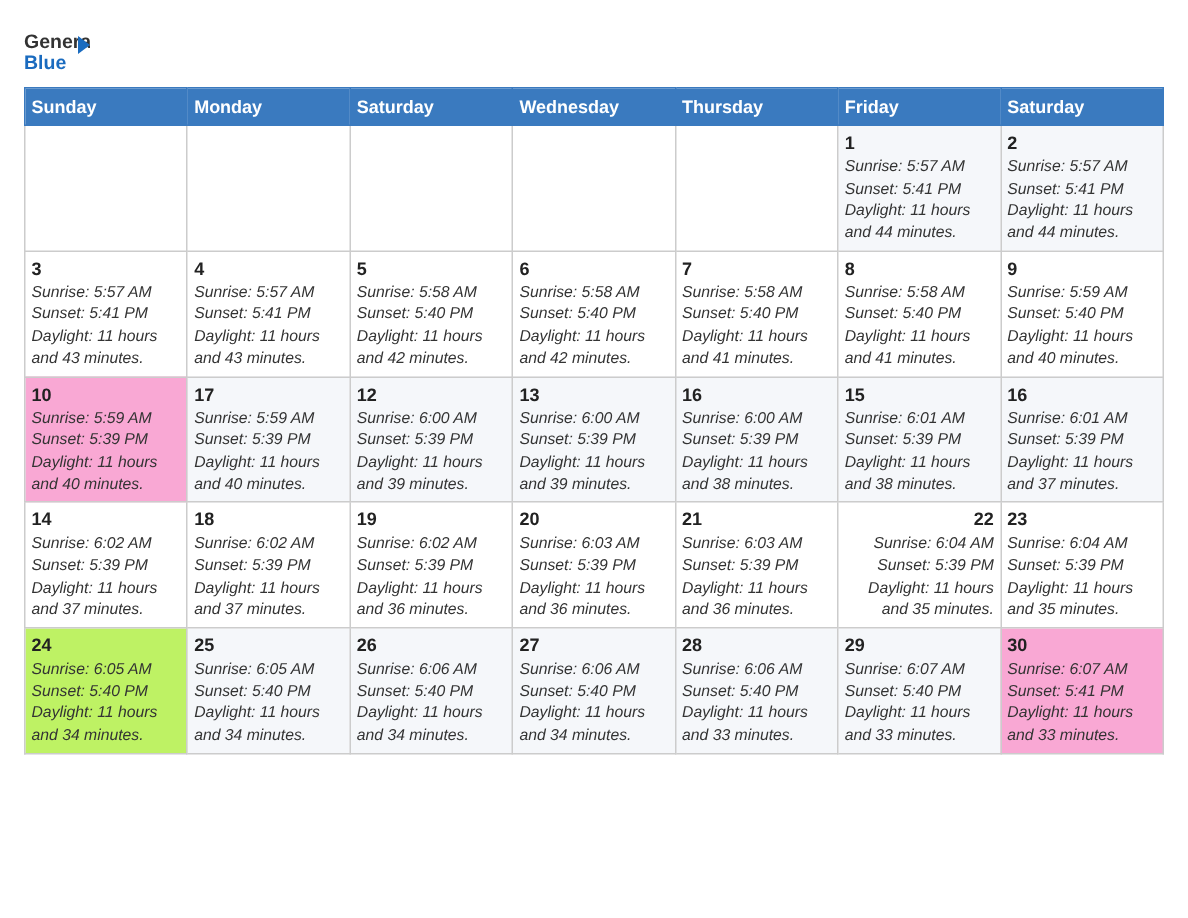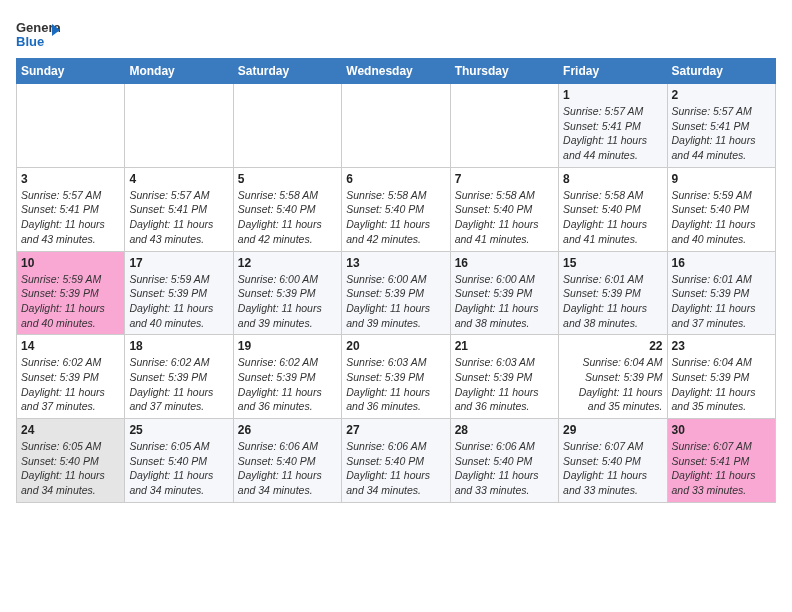--- a/index.html
+++ b/index.html
@@ -280,21 +280,21 @@
         </td>
         <td style="background: rgb(255, 255, 255);">
           <div class="day-number">23</div>
           <div class="day-info" style="white-space: pre-line;">Sunrise: 6:04 AM
 Sunset: 5:39 PM
 Daylight: 11 hours
 and 35 minutes.</div>
         </td>
       </tr>
       <tr>
-        <td style="background: #e5e5e5;">
+        <td style="background: #bef264;">
           <div class="day-number">24</div>
           <div class="day-info" style="white-space: pre-line;">Sunrise: 6:05 AM
 Sunset: 5:40 PM
 Daylight: 11 hours
 and 34 minutes.</div>
         </td>
         <td style="background: rgb(245, 247, 250);">
           <div class="day-number">25</div>
           <div class="day-info" style="white-space: pre-line;">Sunrise: 6:05 AM
 Sunset: 5:40 PM

